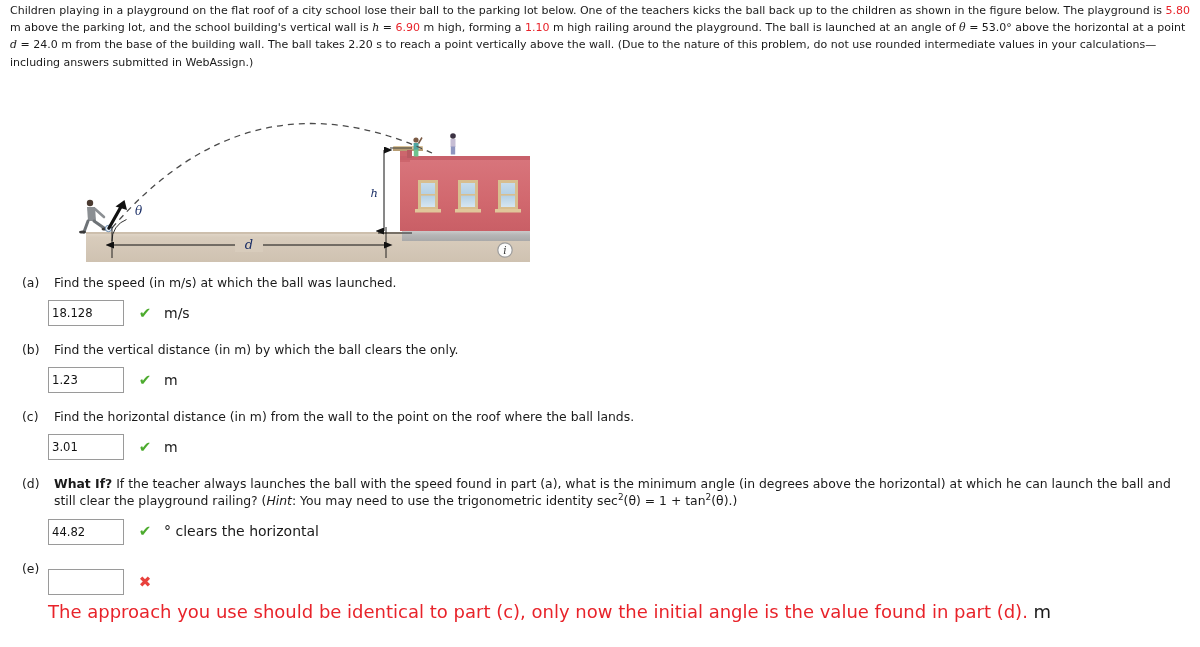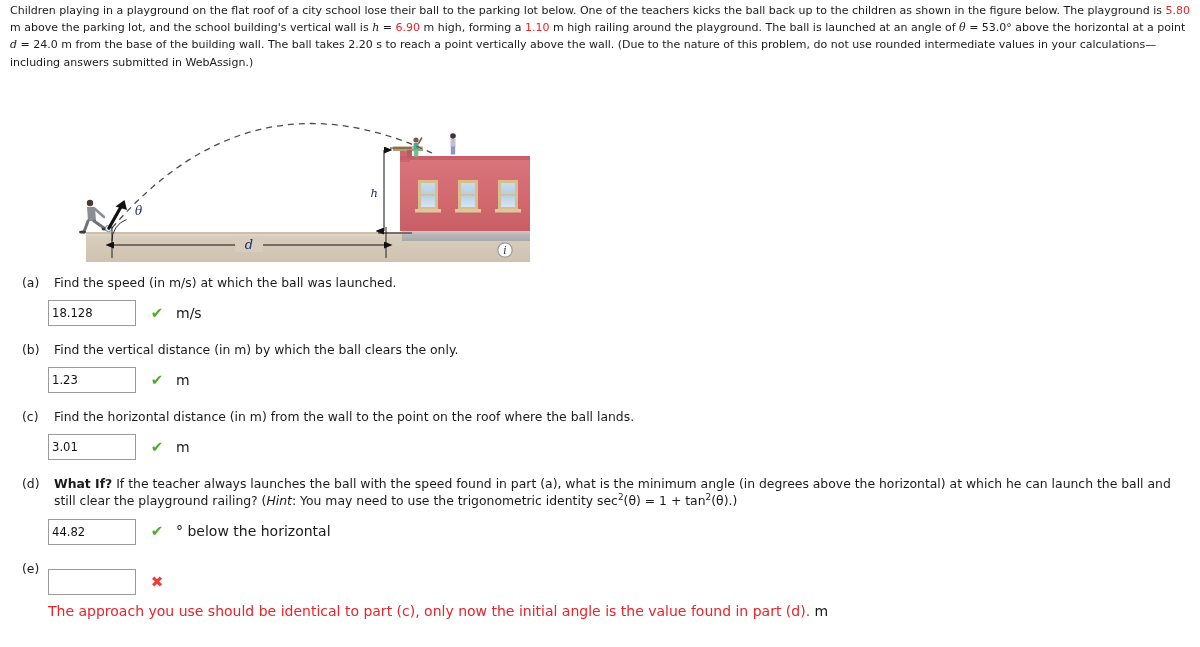--- a/index.html
+++ b/index.html
@@ -31,35 +31,35 @@
     width: 470px; height: 185px;
   }
   .figure svg { display:block; }
 
   
   .qblock { position: absolute; left: 12px; width: 1180px; font-size: 12.4px; line-height: 17.4px; }
   .qlabel { position:absolute; left:10px; width: 26px; text-align:left; }
   .qtext  { margin-left: 42px; }
   .ansrow { margin-left: 36px; margin-top: 9px; display: flex; align-items: center; }
   .ansbox {
-    width: 88px; height: 17px;
+    width: 76px; height: 17px;
     border: 1px solid #9a9a9a;
     background: #fff;
     font-family: "DejaVu Sans", "Liberation Sans", sans-serif;
     font-size: 11.6px;
     color: #111;
     padding: 12px 3px;
     line-height: 15px;
     outline: none;
   }
   .mark { width: 26px; text-align: center; margin-left: 8px; font-size: 15px; line-height: 15px; }
   .tick { color: #4cab2e; }
   .cross { color: #e8413c; font-weight: bold; font-size: 15px; }
   .unit { margin-left: 6px; font-size: 14px; }
-  .feedback { margin-left: 36px; margin-top: 8px; color: #e8232a; font-size: 14px; }
+  .feedback { margin-left: 36px; margin-top: 8px; color: #e8232a; font-size: 18px; }
   .feedback .blk { color:#1a1a1a; }
   sup { font-size: 0.72em; vertical-align: super; line-height: 0; }
   b.whatif { font-weight: bold; }
 </style>
 </head>
 <body>
 
 <div class="page">
 
   <div class="problem">
@@ -232,21 +232,21 @@
       <span class="unit">m</span>
     </div>
   </div>
 
   <div class="qblock" style="top:475px;">
     <span class="qlabel">(d)</span>
     <div class="qtext"><b class="whatif">What If?</b><span> If the teacher always launches the ball with the speed found in part (a), what is the minimum angle (in degrees above the horizontal) at which he can launch the ball and still clear the playground railing? (</span><i>Hint</i><span>: You may need to use the trigonometric identity sec</span><sup>2</sup><span>(θ) = 1 + tan</span><sup>2</sup><span>(θ).)</span></div>
     <div class="ansrow">
       <input class="ansbox" type="text" value="44.82" style="">
       <span class="mark tick">✔</span>
-      <span class="unit">° below the horizontal</span>
+      <span class="unit">° clears the horizontal</span>
     </div>
   </div>
 
   <div class="qblock" style="top:560px;">
     <span class="qlabel">(e)</span>
     <div class="ansrow">
       <input class="ansbox" type="text" value="" style="">
       <span class="mark cross">✖</span>
     </div>
     <div class="feedback"><span>The approach you use should be identical to part (c), only now the initial angle is the value found in part (d).</span> <span class="blk">m</span></div>

